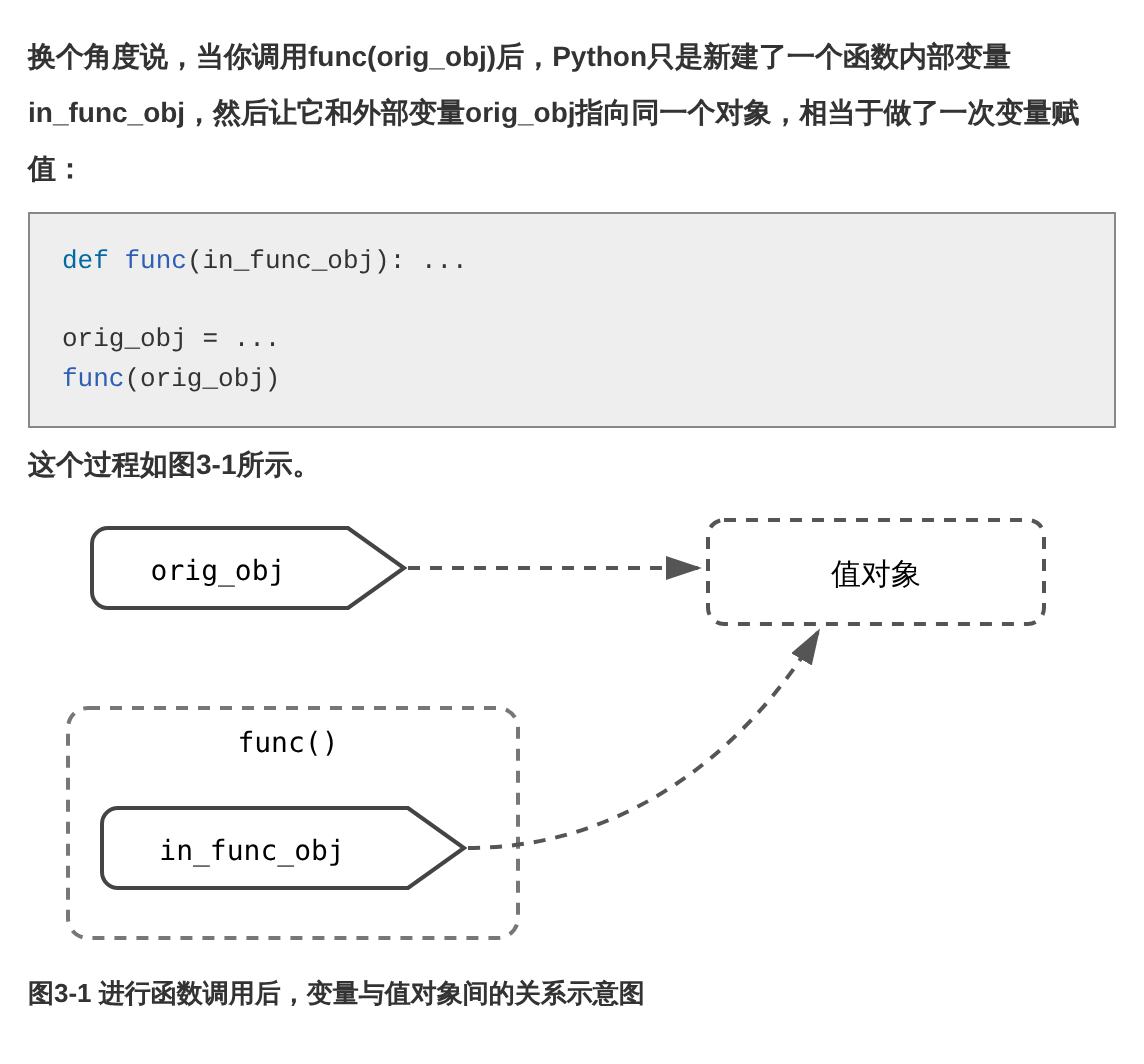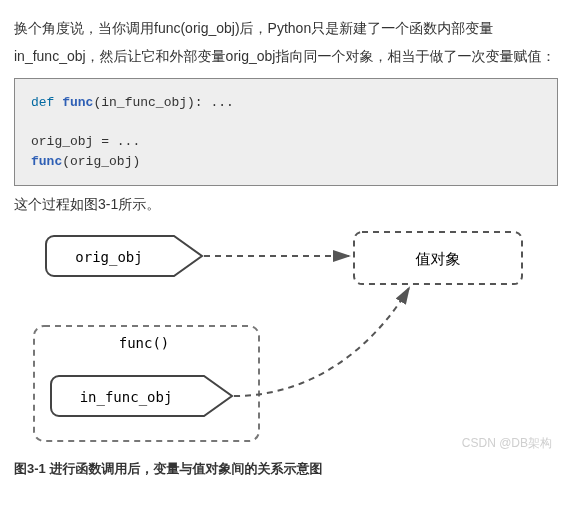--- a/index.html
+++ b/index.html
@@ -7,33 +7,34 @@
     padding: 10px 14px;
     font-family: "Microsoft YaHei", "PingFang SC", Arial, sans-serif;
     color: #333;
     width: 544px;
     background: #fff;
     font-size: 14px;
   }
   .para {
     line-height: 2.0;
     margin: 4px 0 8px 0;
+    font-weight: bold;
   }
   .code-box {
     border: 1px solid #888;
     background: #eeeeee;
     padding: 14px 16px;
     margin: 8px 0 4px 0;
     font-family: Consolas, "Courier New", monospace;
     font-size: 13px;
     line-height: 1.5;
     white-space: pre;
   }
   .kw { color: #0369a1; }
-  .fn { color: #2e5fb5; font-weight: bold; }
+  .fn { color: #2e5fb5; }
   .diagram-wrap {
     margin: 8px 0 0 0;
     position: relative;
     height: 230px;
   }
   .diagram-wrap svg {
     position: absolute;
     top: 0; left: 0;
   }
   .caption {
@@ -87,16 +88,15 @@
       <text x="130" y="122" text-anchor="middle" font-family="Consolas, monospace" font-size="14">func()</text>
     </g>
 
     <g>
       <path d="M45,150 h145 l28,20 l-28,20 h-145 a8,8 0 0 1 -8,-8 v-24 a8,8 0 0 1 8,-8 z" fill="#fff" stroke="#444" stroke-width="2"></path>
       <text x="112" y="176" text-anchor="middle" font-family="Consolas, monospace" font-size="14">in_func_obj</text>
     </g>
 
     <path d="M220,170 C300,170 360,120 395,62" fill="none" stroke="#555" stroke-width="2" stroke-dasharray="6,5" marker-end="url(#arrow)"></path>
   </svg>
-  <div class="watermark">CSDN @DB架构</div>
 </div>
 
 <div class="caption">图3-1 进行函数调用后，变量与值对象间的关系示意图</div>
 
 </body></html>

